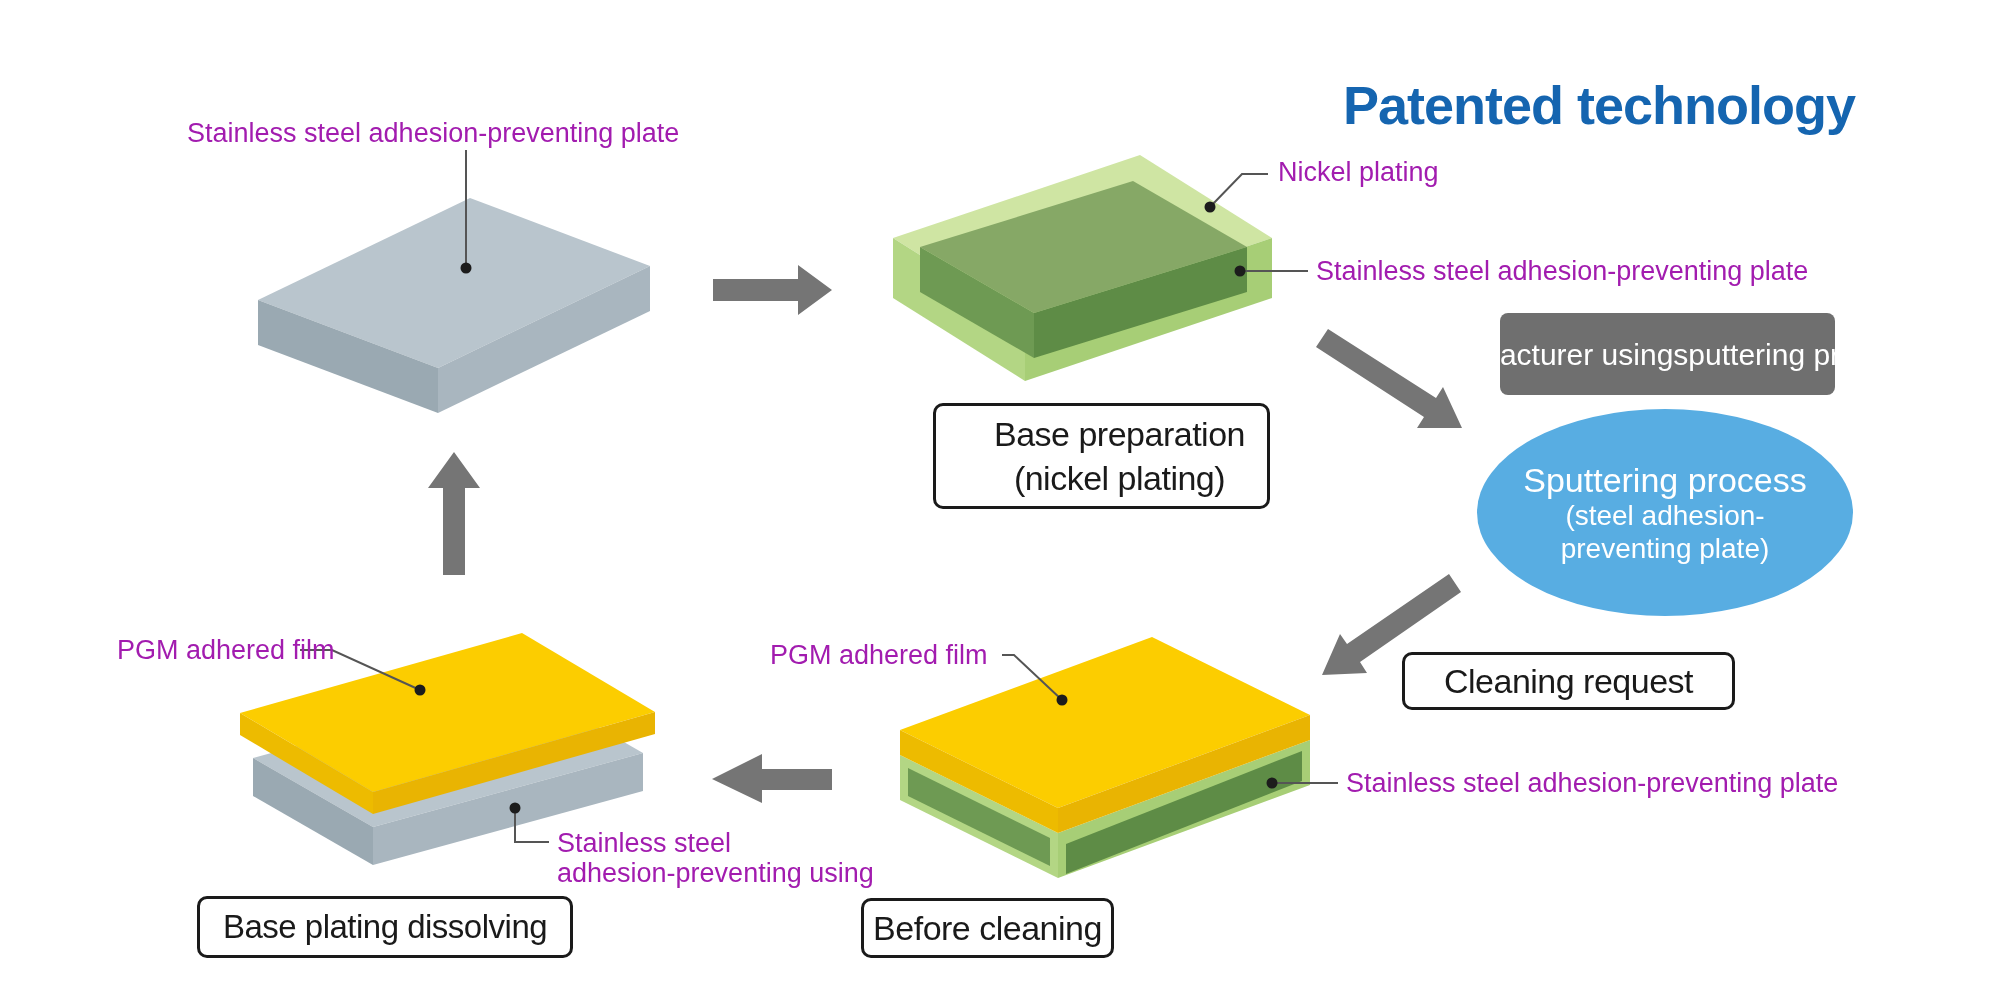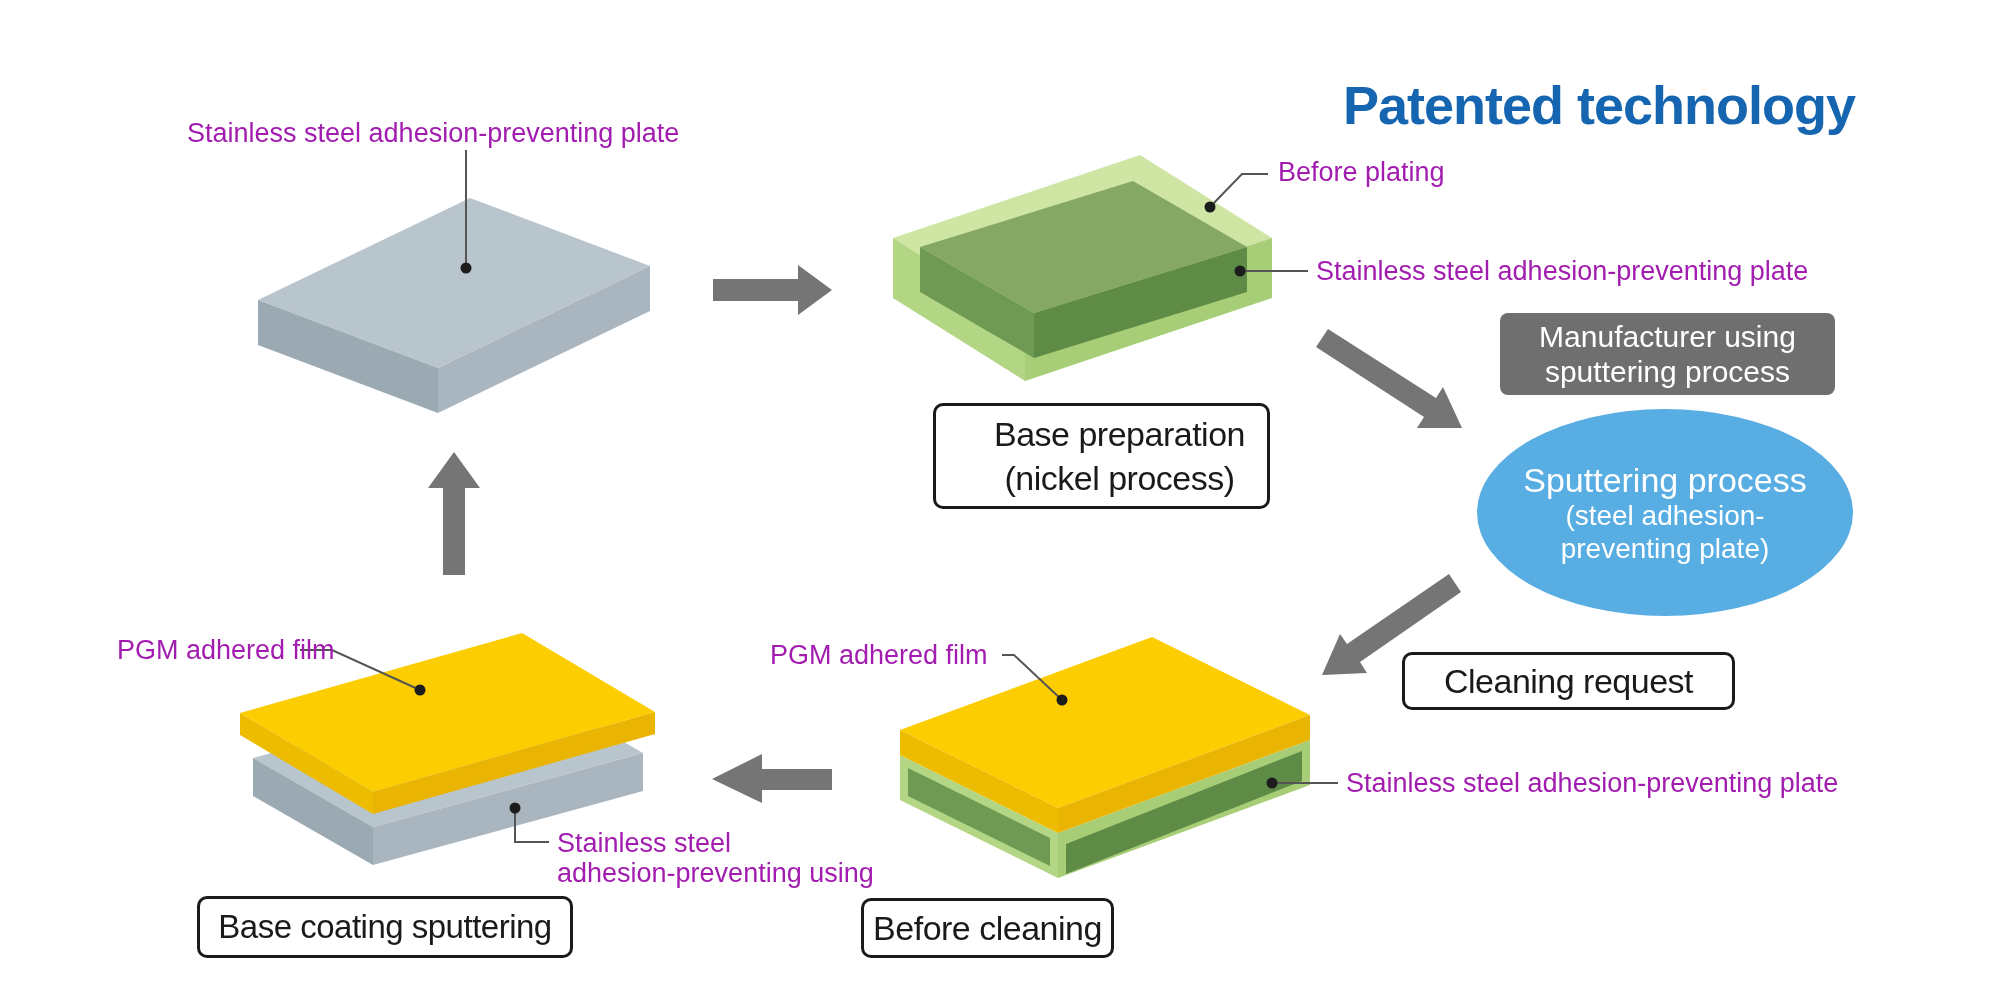--- a/index.html
+++ b/index.html
@@ -44,21 +44,21 @@
     letter-spacing:-1px;
     white-space:nowrap;
     margin-top:44px;
   }
   #manufacturer-badge{
     position:absolute;
     left:1500px;top:313px;width:335px;height:82px;
     background:#6f6f6f;
     border-radius:8px;
     color:#ffffff;
-    display:flex;flex-direction:column;align-items:center;justify-content:center;
+    display:flex;align-items:center;justify-content:center;
     font-size:30px;
   }
   #manufacturer-badge span{line-height:35px;white-space:nowrap;}
   #sputtering-ellipse{
     position:absolute;
     left:1477px;top:409px;width:376px;height:207px;
     background:#58ade2;
     border-radius:50%;
     color:#ffffff;
     display:flex;flex-direction:column;align-items:center;justify-content:center;
@@ -127,50 +127,50 @@
       <circle cx="420" cy="690" r="5.5" fill="#1c1c1c"></circle>
       <polyline points="515,808 515,842 549,842" fill="none" stroke="#555555" stroke-width="2"></polyline>
       <circle cx="515" cy="808" r="5.5" fill="#1c1c1c"></circle>
     </g>
   </svg>
 
   <div id="title">Patented technology</div>
 
   <div class="lbl" style="left:187px;top:117px;">Stainless steel adhesion-preventing plate</div>
 
-  <div class="lbl" style="left:1278px;top:156px;">Before plating</div>
+  <div class="lbl" style="left:1278px;top:156px;">Nickel plating</div>
 
   <div class="lbl" style="left:1316px;top:255px;">Stainless steel adhesion-preventing plate</div>
 
   <div class="lbl" style="left:770px;top:639px;">PGM adhered film</div>
 
   <div class="lbl" style="left:1346px;top:767px;">Stainless steel adhesion-preventing plate</div>
 
   <div class="lbl" style="left:117px;top:634px;">PGM adhered film</div>
 
   <div class="lbl two-line" style="left:557px;top:828px;">
     <div>Stainless steel</div>
     <div>adhesion-preventing using</div>
   </div>
 
   <div class="caption" style="left:933px;top:403px;width:337px;height:106px;padding-left:36px;">
     <span>Base preparation</span>
-    <span>(nickel process)</span>
+    <span>(nickel plating)</span>
   </div>
 
   <div class="caption" style="left:1402px;top:652px;width:333px;height:58px;">
     <span>Cleaning request</span>
   </div>
 
   <div class="caption" style="left:861px;top:898px;width:253px;height:60px;">
     <span>Before cleaning</span>
   </div>
 
   <div class="caption" style="left:197px;top:896px;width:376px;height:62px;font-size:33px;">
-    <span>Base coating sputtering</span>
+    <span>Base plating dissolving</span>
   </div>
 
   <div id="manufacturer-badge">
     <span>Manufacturer using</span>
     <span>sputtering process</span>
   </div>
 
   <div id="sputtering-ellipse">
     <span class="big">Sputtering process</span>
     <span class="small">(steel adhesion-</span>

